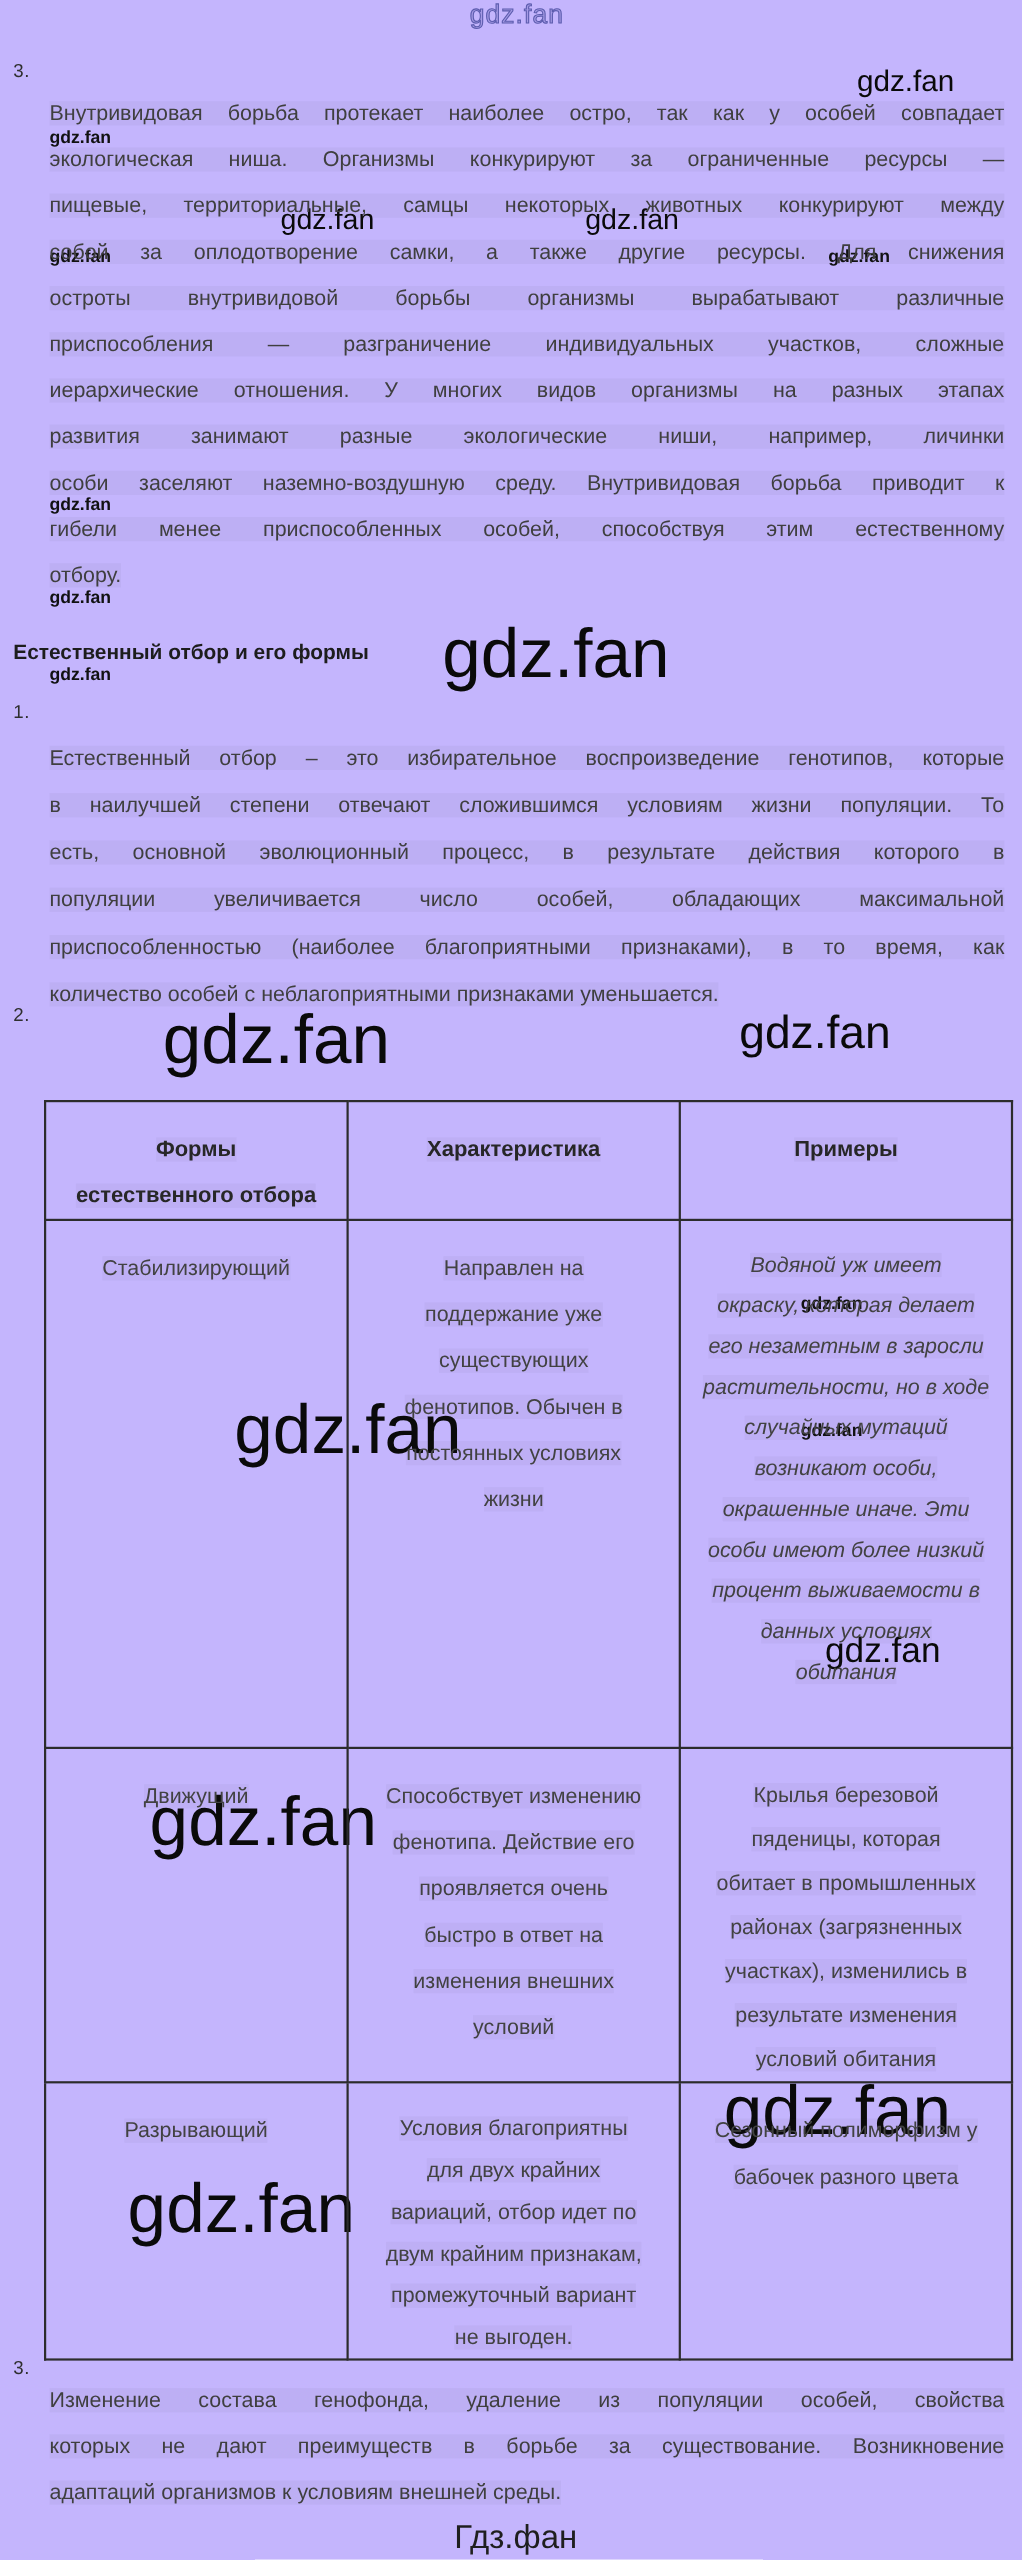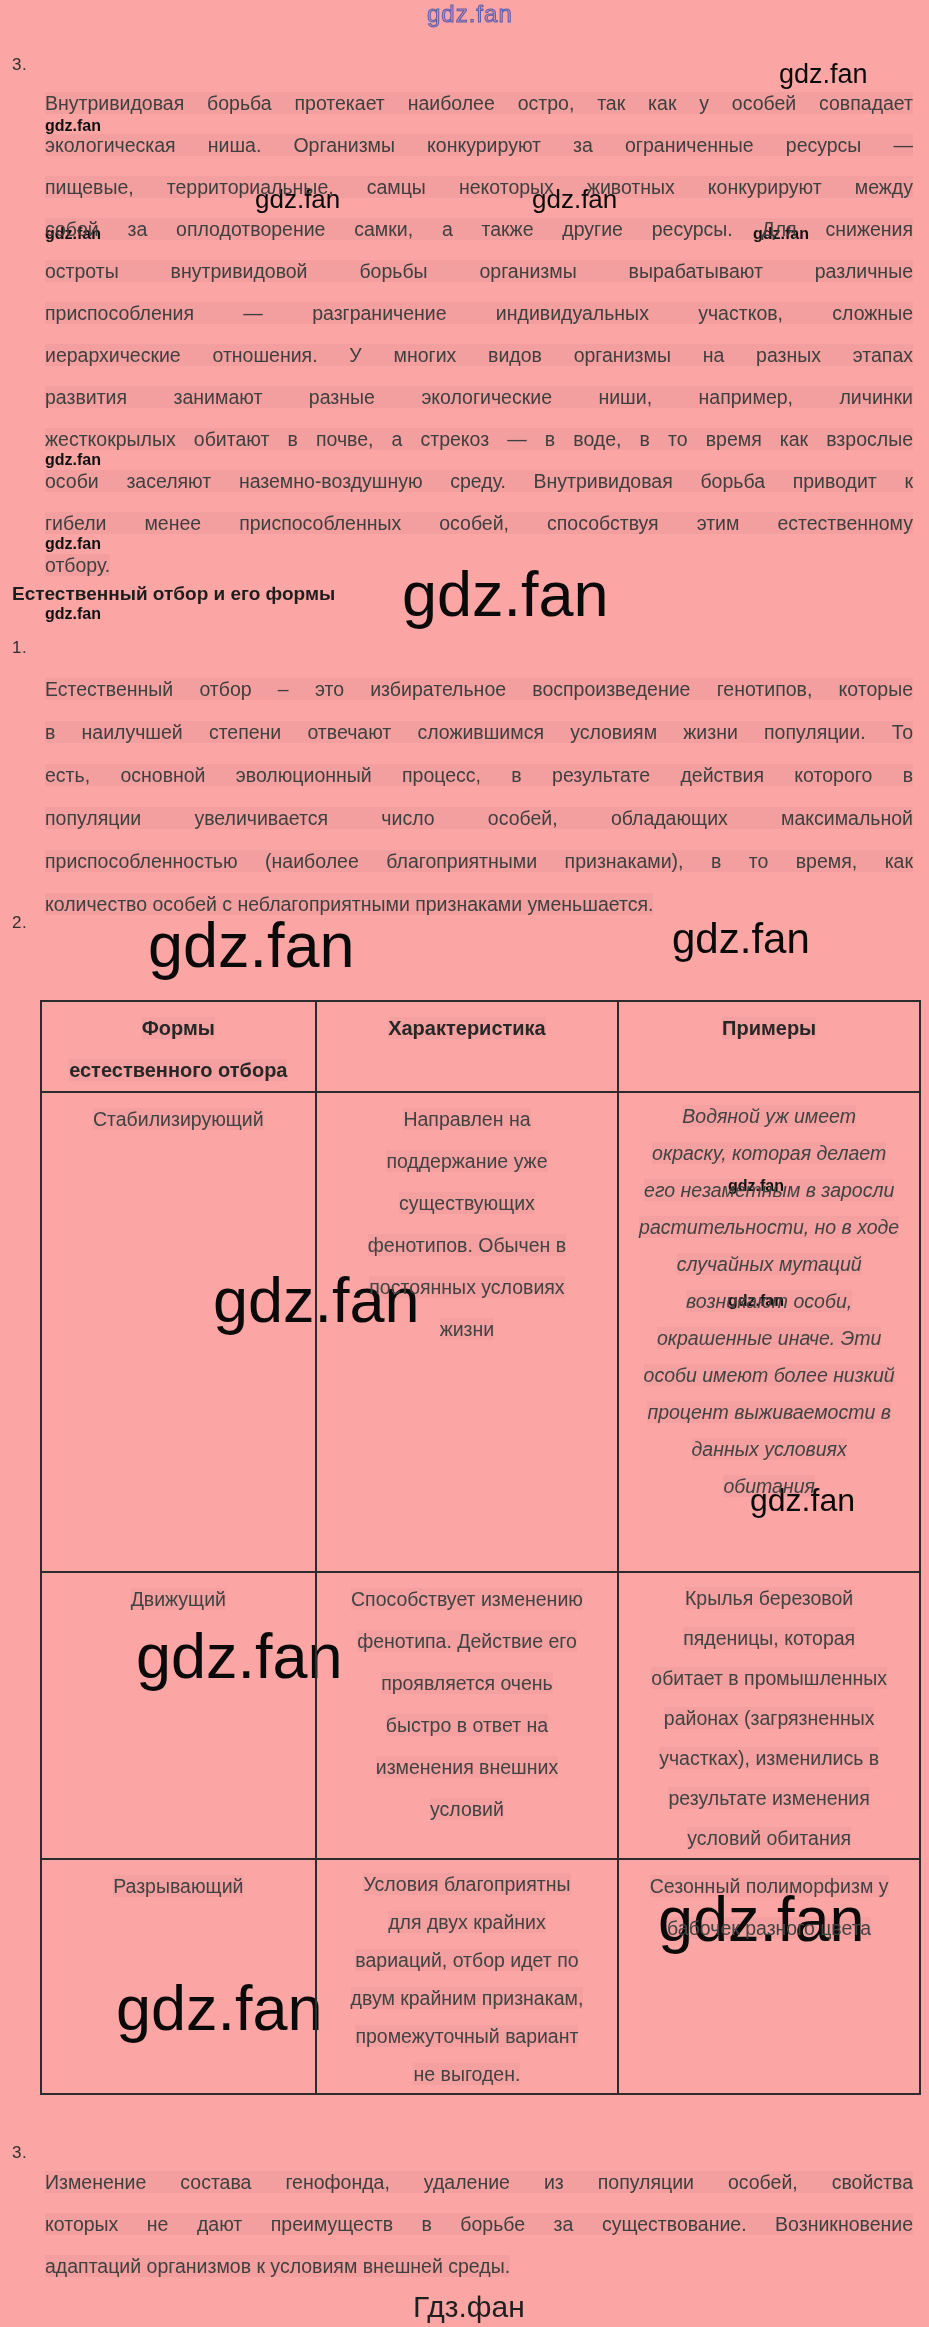--- a/index.html
+++ b/index.html
@@ -1,18 +1,18 @@
 <!DOCTYPE html>
 <html><head>
 <meta charset="utf-8">
 <style>
   html,body{margin:0;padding:0;background:#fff;}
   .page{
     position:relative;width:929px;height:2327px;margin:0;
-    background:#fca5a5;overflow:hidden;
+    background:#c4b5fd;overflow:hidden;
     font-family:"Liberation Sans",sans-serif;color:#3a3a3a;
   }
   .abs{position:absolute;}
   .num{font-size:17px;color:#2f2f2f;letter-spacing:.5px;}
   .para{width:868px;font-size:19.5px;color:#3f3f3f;}
   .lh42p{line-height:42px;}
   .lh43p{line-height:43px;}
   .jline{text-align:justify;text-align-last:justify;}
   .jline.last{text-align:left;text-align-last:left;}
   .jline span{background:rgba(40,40,40,0.045);}
@@ -27,21 +27,21 @@
   .wm-27{font-size:27px;}
   .wm-32{font-size:32px;}
   .wm-42{font-size:42px;}
   .wm-63{font-size:63px;}
   table.sel{
     position:absolute;left:40px;top:1000px;width:881px;
     border-collapse:collapse;table-layout:fixed;
   }
   table.sel th,table.sel td{
     border:2px solid #2c2c2c;vertical-align:top;
-    padding:5px 8px 0 8px;text-align:center;overflow:hidden;
+    padding:22px 8px 0 8px;text-align:center;overflow:hidden;
   }
   table.sel th{font-size:20px;font-weight:bold;color:#272727;}
   table.sel td{font-size:19.5px;color:#424242;}
   .cellspan{white-space:pre-line;background:rgba(40,40,40,0.04);}
   .lh42{line-height:42px;}
   .lh40{line-height:40px;}
   .lh38{line-height:38px;}
   .lh37{line-height:37px;font-style:italic;}
   .col-form{width:274px;}
   .col-char{width:302px;}
@@ -81,21 +81,20 @@
   <div class="abs num" style="left:12px;top:55px;">3.</div>
   <div class="abs para lh42p" style="left:45px;top:82px;">
       <div class="jline"><span>Внутривидовая борьба протекает наиболее остро, так как у особей совпадает</span></div>
       <div class="jline"><span>экологическая ниша. Организмы конкурируют за ограниченные ресурсы —</span></div>
       <div class="jline"><span>пищевые, территориальные, самцы некоторых животных конкурируют между</span></div>
       <div class="jline"><span>собой за оплодотворение самки, а также другие ресурсы. Для снижения</span></div>
       <div class="jline"><span>остроты внутривидовой борьбы организмы вырабатывают различные</span></div>
       <div class="jline"><span>приспособления — разграничение индивидуальных участков, сложные</span></div>
       <div class="jline"><span>иерархические отношения. У многих видов организмы на разных этапах</span></div>
       <div class="jline"><span>развития занимают разные экологические ниши, например, личинки</span></div>
-      <div class="jline"><span>жесткокрылых обитают в почве, а стрекоз — в воде, в то время как взрослые</span></div>
       <div class="jline"><span>особи заселяют наземно-воздушную среду. Внутривидовая борьба приводит к</span></div>
       <div class="jline"><span>гибели менее приспособленных особей, способствуя этим естественному</span></div>
       <div class="jline last"><span>отбору.</span></div>
     </div>
 
   <div class="abs heading" style="left:12px;top:583px;">Естественный отбор и его формы</div>
 
   <div class="abs num" style="left:12px;top:638px;">1.</div>
   <div class="abs para lh43p" style="left:45px;top:668px;">
       <div class="jline"><span>Естественный отбор – это избирательное воспроизведение генотипов, которые</span></div>

